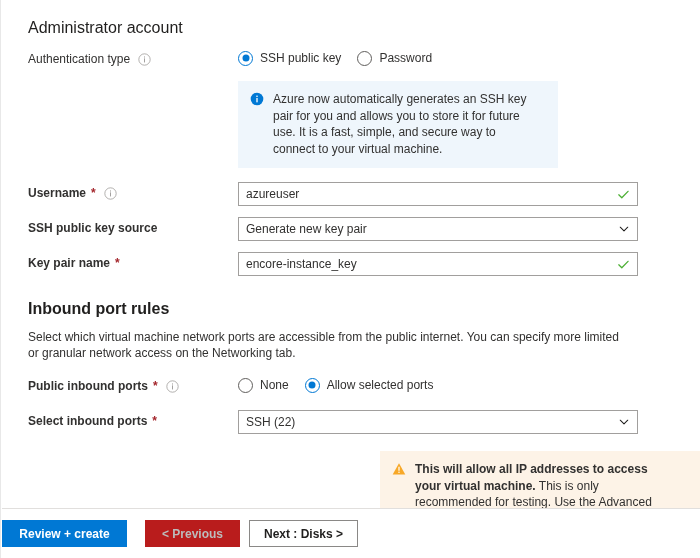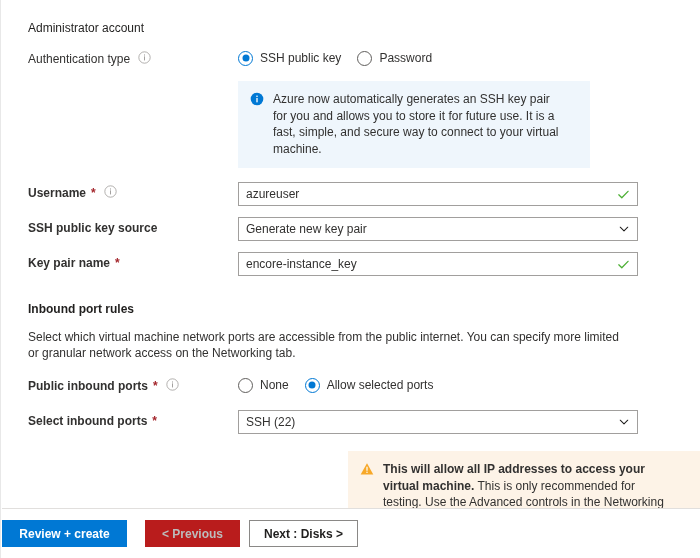--- a/index.html
+++ b/index.html
@@ -30,21 +30,21 @@
     left: 0; top: 0;
     width: 699px;
     height: 508px;
     box-sizing: border-box;
     padding: 20px 0 0 27px;
     overflow: hidden;
   }
 
   
   .section-heading {
-    font-size: 12px;
+    font-size: 16px;
     color: #201f1e;
     font-weight: 400;
     margin: 0 0 12px 0;
     line-height: 16px;
   }
   .section-heading.bold {
     font-weight: 700;
   }
   .section-desc {
     font-size: 12px;
@@ -62,20 +62,21 @@
     min-height: 22px;
   }
   .label-cell {
     width: 210px;
     flex: 0 0 210px;
     padding-top: 3px;
     font-size: 12px;
     line-height: 16px;
     color: #323130;
     display: flex;
+    align-items: center;
     gap: 3px;
   }
   .label-cell.bold .lbl-text {
     font-weight: 700;
   }
   .lbl-text { white-space: nowrap; }
   .req {
     color: #a4262c;
     font-weight: 700;
     margin-left: 2px;
@@ -165,21 +166,21 @@
     display: inline-flex;
   }
 
   
   .msgbox {
     box-sizing: border-box;
     display: flex;
     align-items: flex-start;
     padding: 10px 28px 11px 12px;
     gap: 9px;
-    width: 352px;
+    width: 320px;
   }
   .msgbox.info {
     background: #eff6fc;
   }
   .msgbox.warning {
     background: #fdf3e7;
   }
   .msg-icon {
     width: 14px; height: 14px;
     flex: 0 0 14px;

